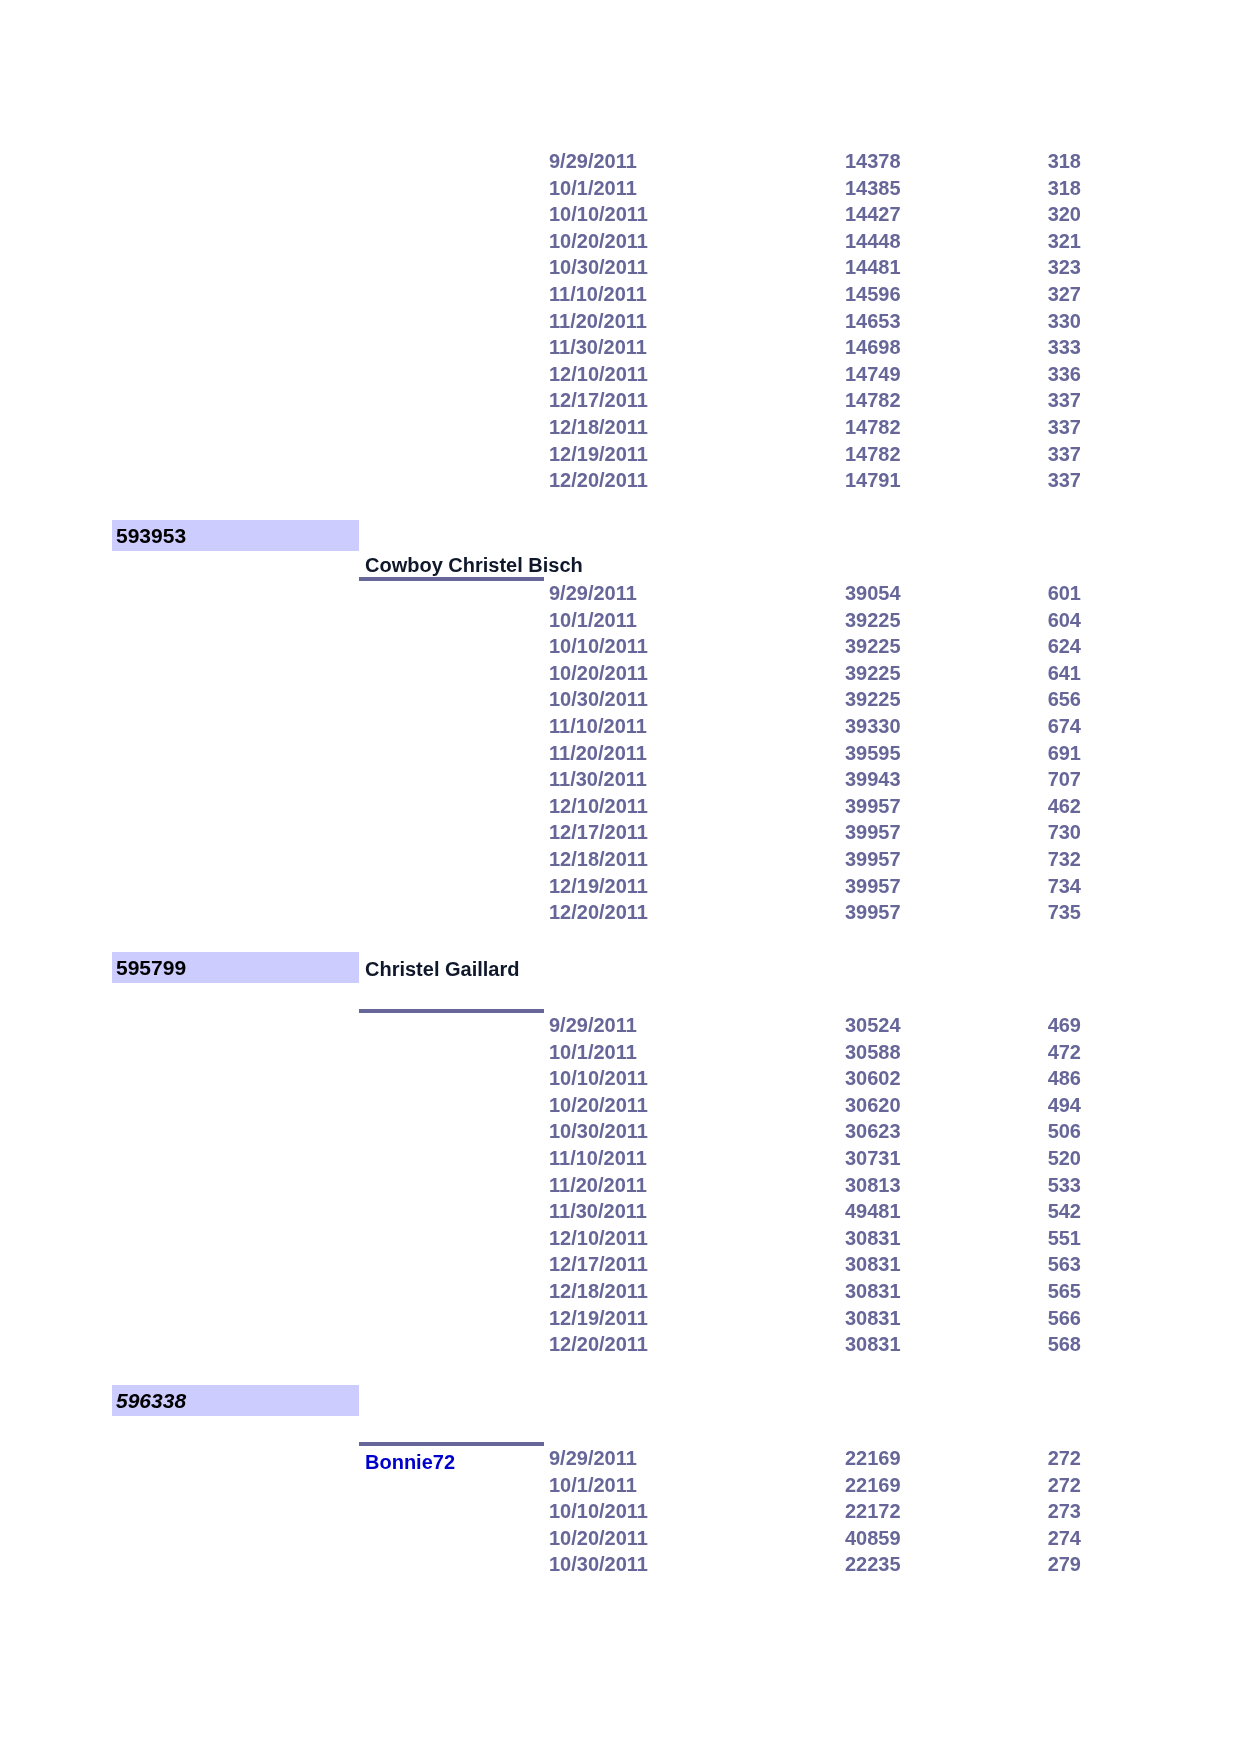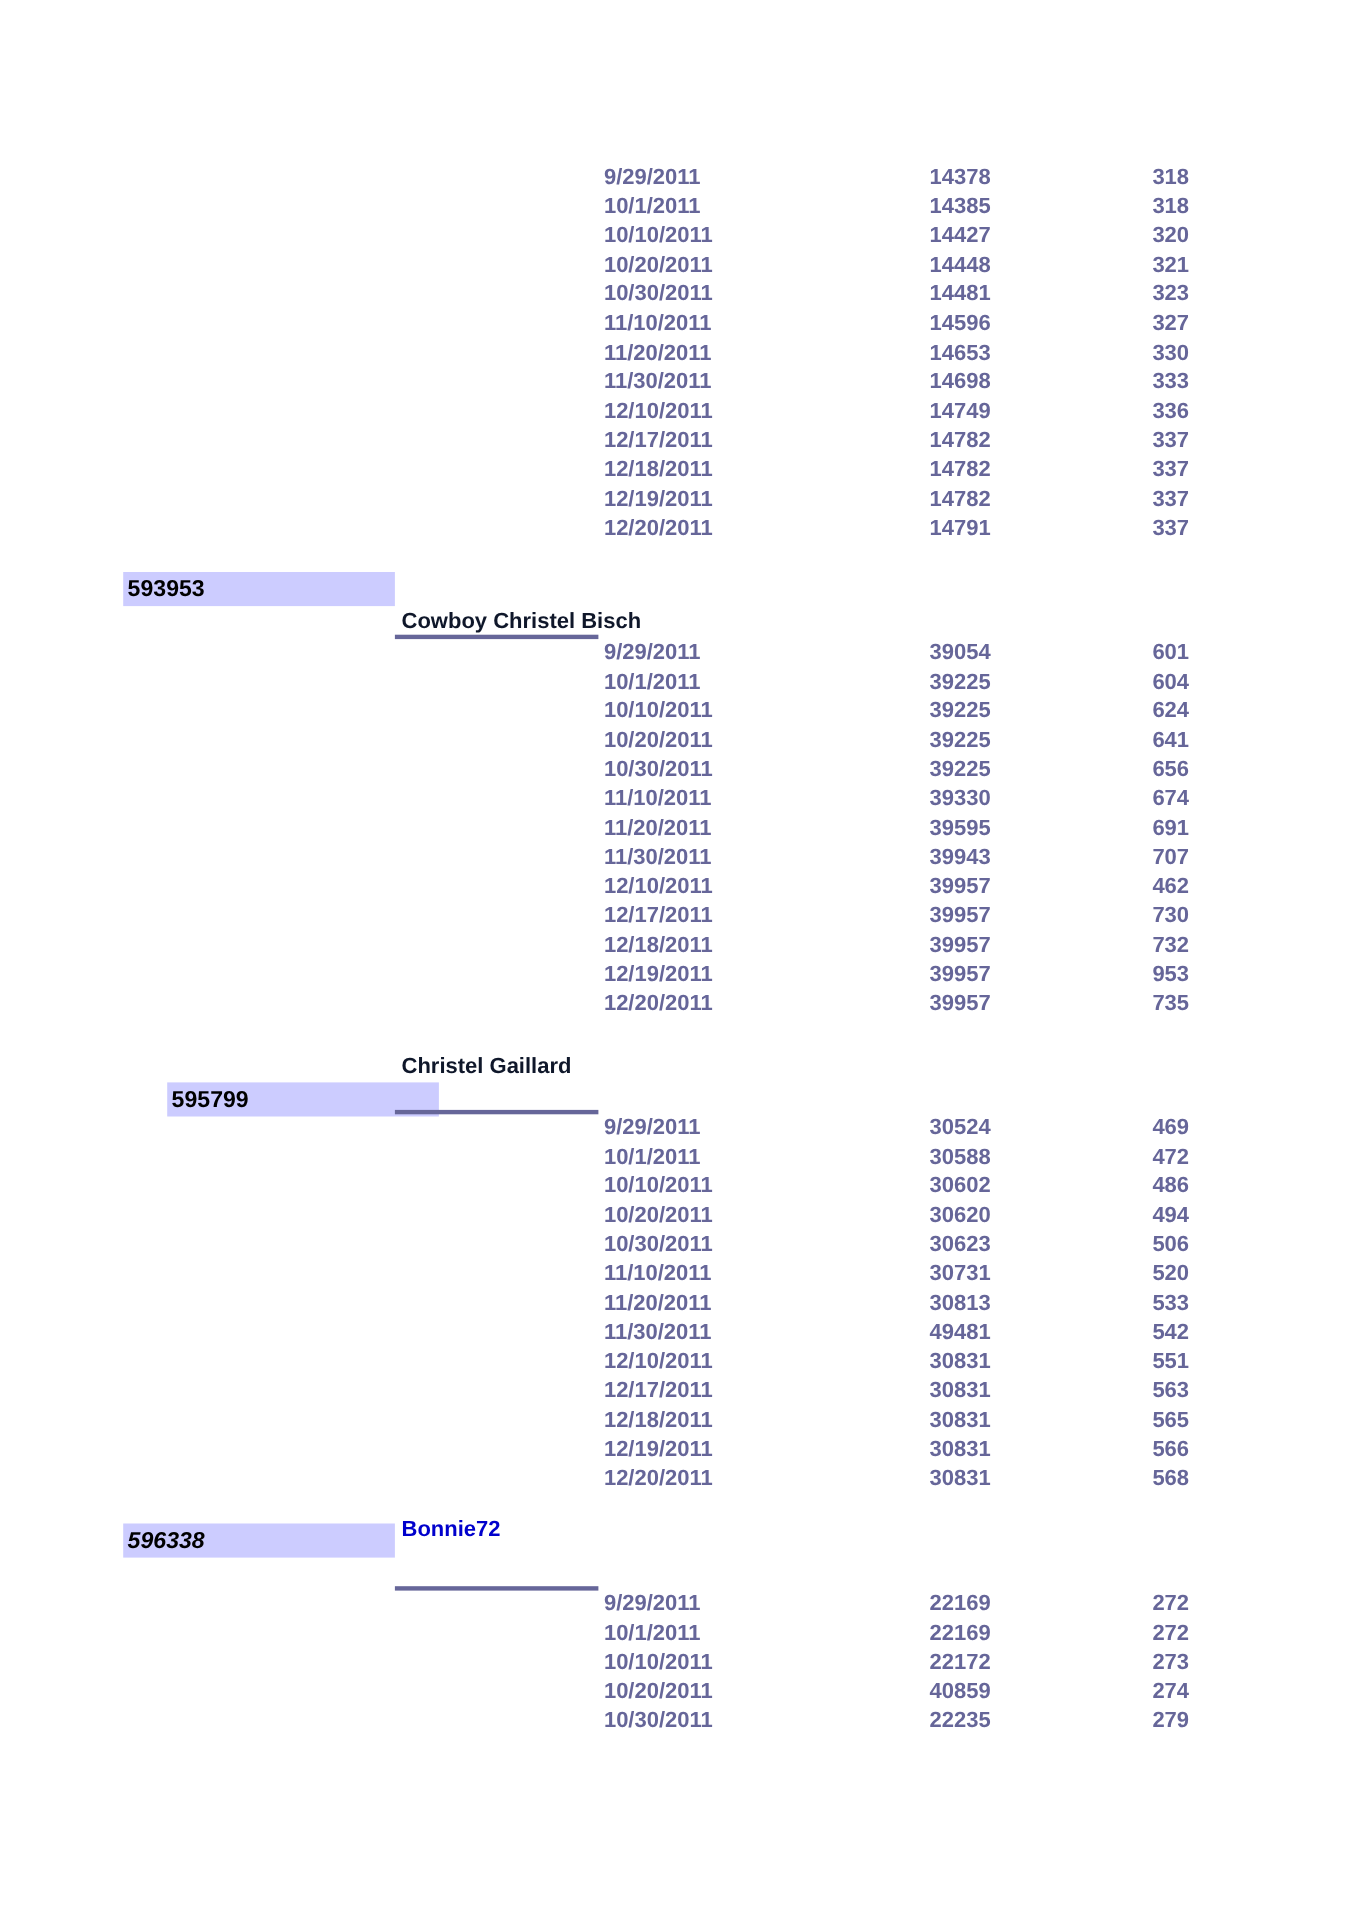--- a/index.html
+++ b/index.html
@@ -139,28 +139,28 @@
       <span class="c-cnt">730</span>
     </div>
     <div class="row" style="top: 846px;">
       <span class="c-date">12/18/2011</span>
       <span class="c-val">39957</span>
       <span class="c-cnt">732</span>
     </div>
     <div class="row" style="top: 872.6px;">
       <span class="c-date">12/19/2011</span>
       <span class="c-val">39957</span>
-      <span class="c-cnt">953</span>
+      <span class="c-cnt">734</span>
     </div>
     <div class="row" style="top: 899.2px;">
       <span class="c-date">12/20/2011</span>
       <span class="c-val">39957</span>
       <span class="c-cnt">735</span>
     </div>
-    <div class="idbox" style="top: 984px; margin-left: 40px;">595799</div>
+    <div class="idbox" style="top: 952px;">595799</div>
     <div class="name red" style="top: 956px;">Christel Gaillard</div>
     <div class="uline" style="top: 1009px;"></div>
     <div class="row" style="top: 1012px;">
       <span class="c-date">9/29/2011</span>
       <span class="c-val">30524</span>
       <span class="c-cnt">469</span>
     </div>
     <div class="row" style="top: 1038.6px;">
       <span class="c-date">10/1/2011</span>
       <span class="c-val">30588</span>
@@ -215,21 +215,21 @@
       <span class="c-date">12/19/2011</span>
       <span class="c-val">30831</span>
       <span class="c-cnt">566</span>
     </div>
     <div class="row" style="top: 1331.2px;">
       <span class="c-date">12/20/2011</span>
       <span class="c-val">30831</span>
       <span class="c-cnt">568</span>
     </div>
     <div class="idbox" style="top: 1385px; font-style: italic;">596338</div>
-    <div class="name blue" style="top: 1377px;">Bonnie72</div>
+    <div class="name blue" style="top: 1449px;">Bonnie72</div>
     <div class="uline" style="top: 1442px;"></div>
     <div class="row" style="top: 1445px;">
       <span class="c-date">9/29/2011</span>
       <span class="c-val">22169</span>
       <span class="c-cnt">272</span>
     </div>
     <div class="row" style="top: 1471.6px;">
       <span class="c-date">10/1/2011</span>
       <span class="c-val">22169</span>
       <span class="c-cnt">272</span>

